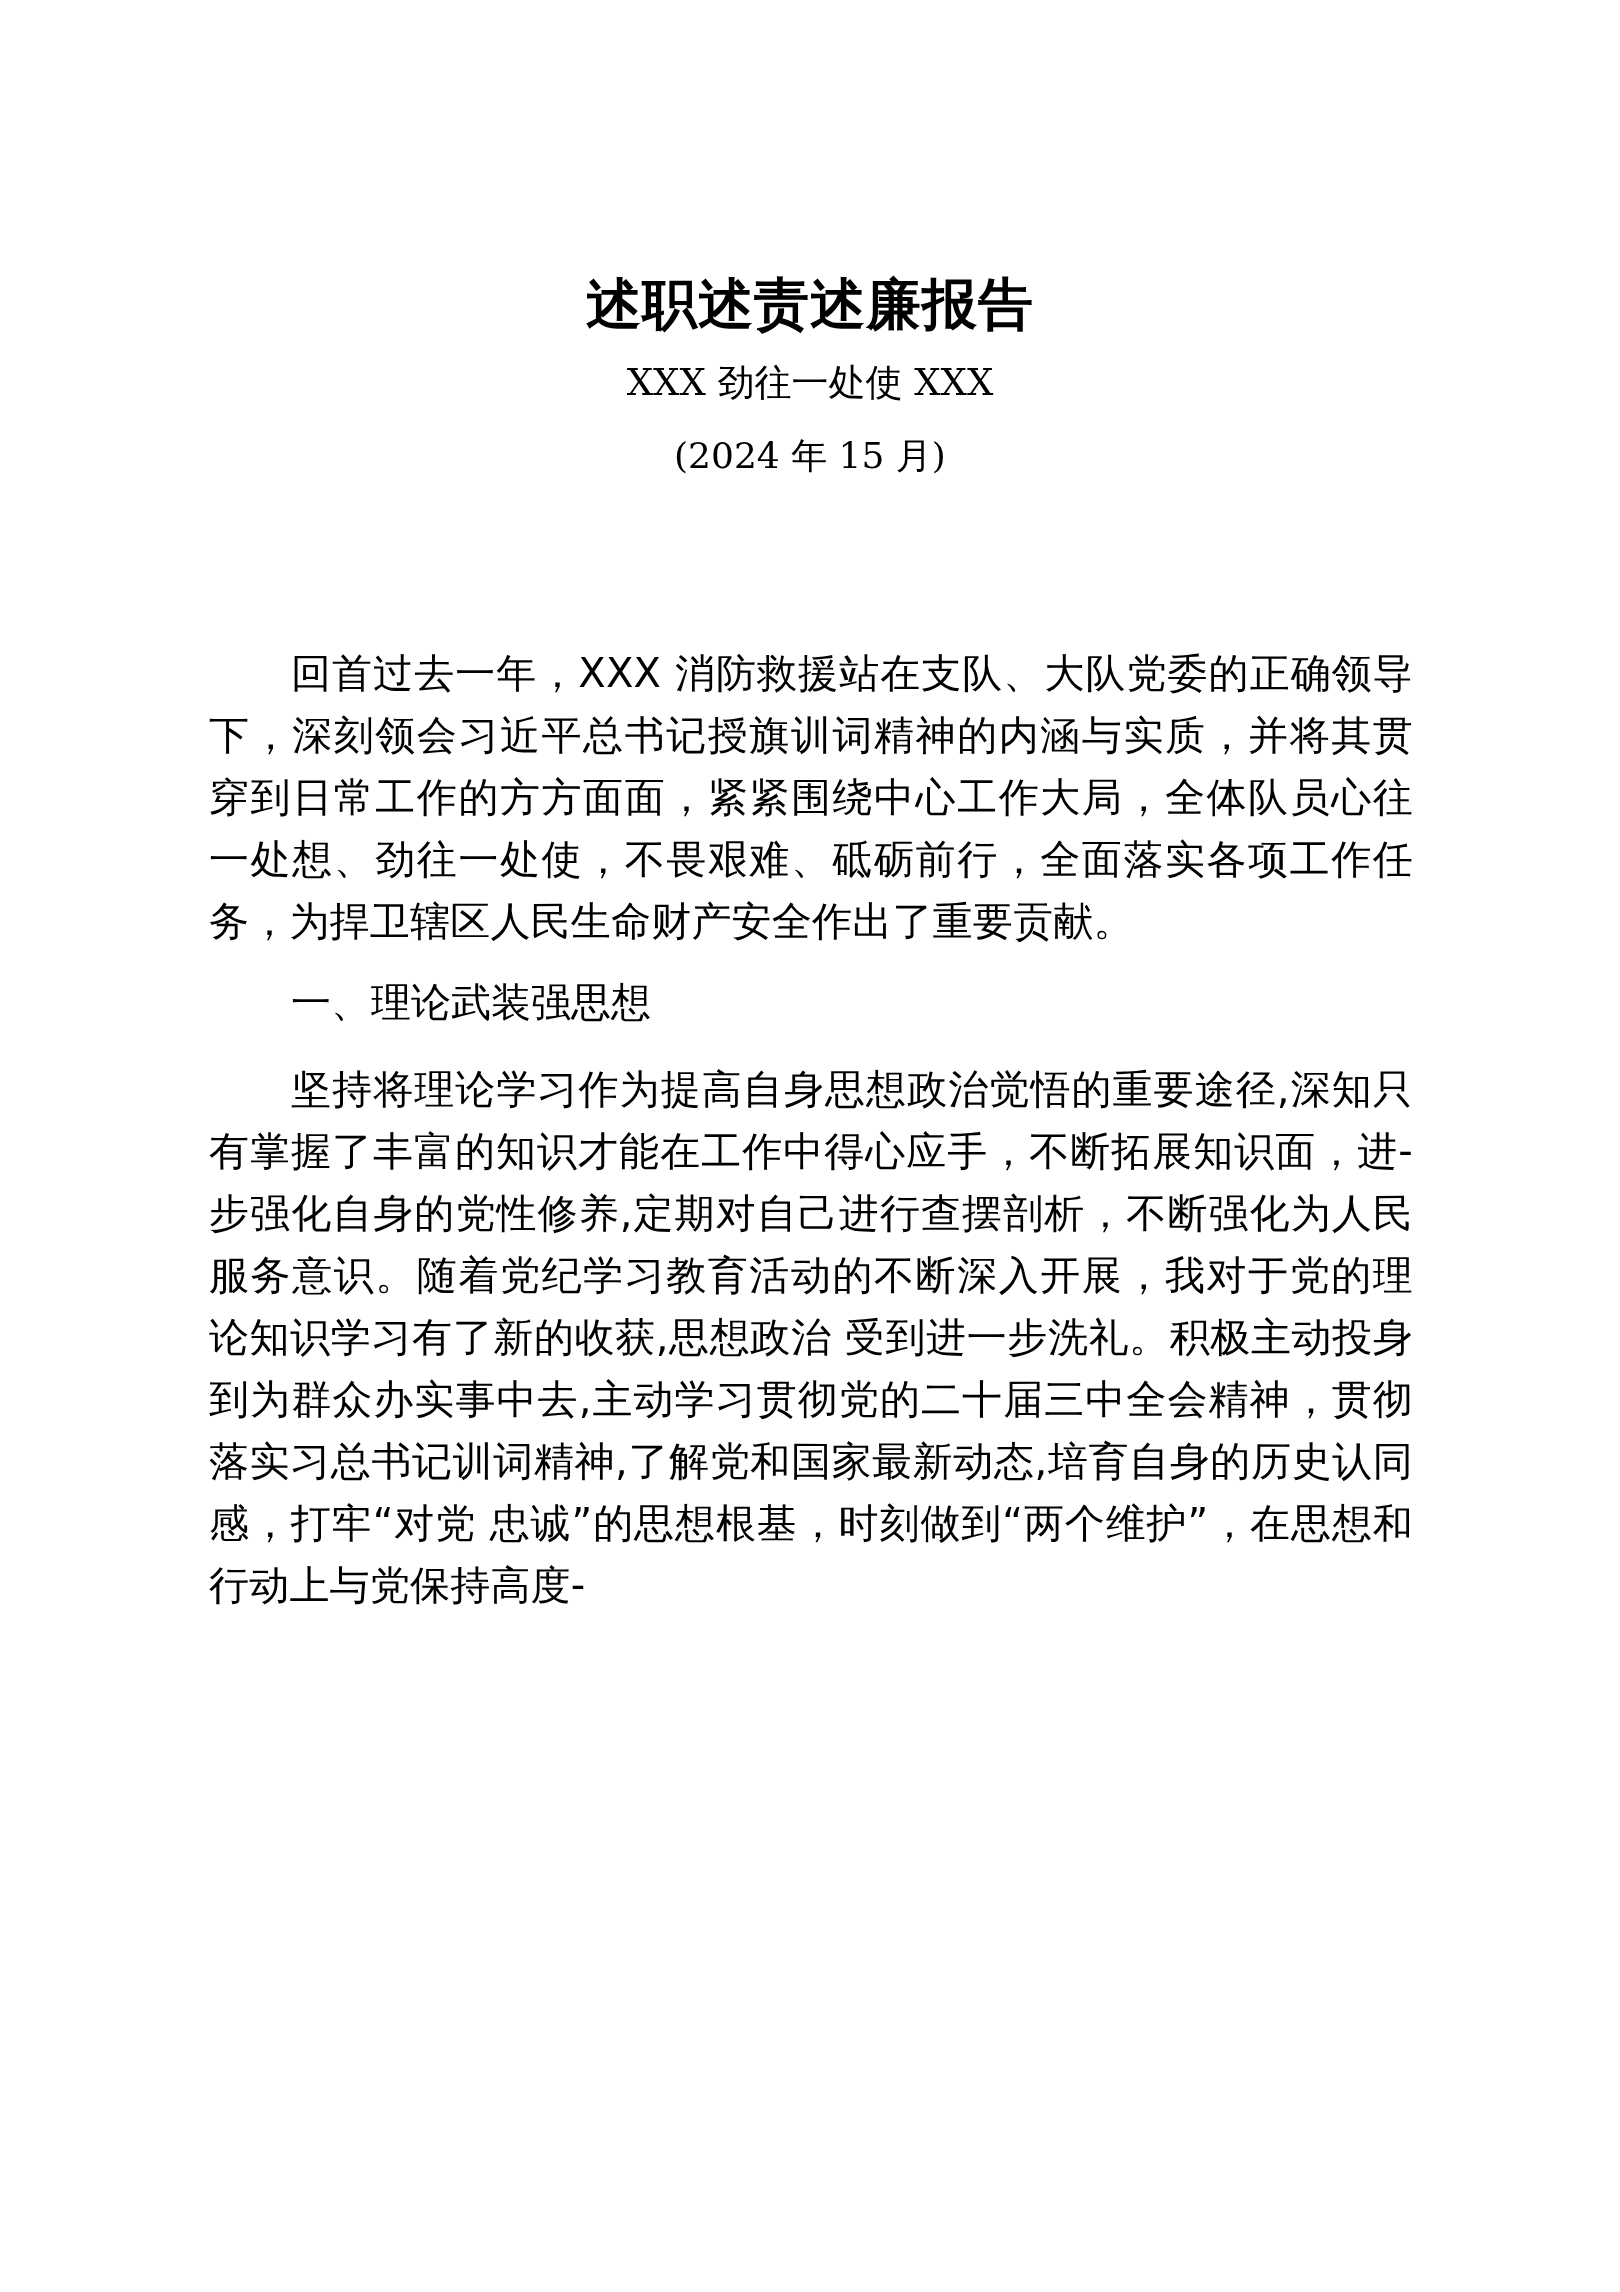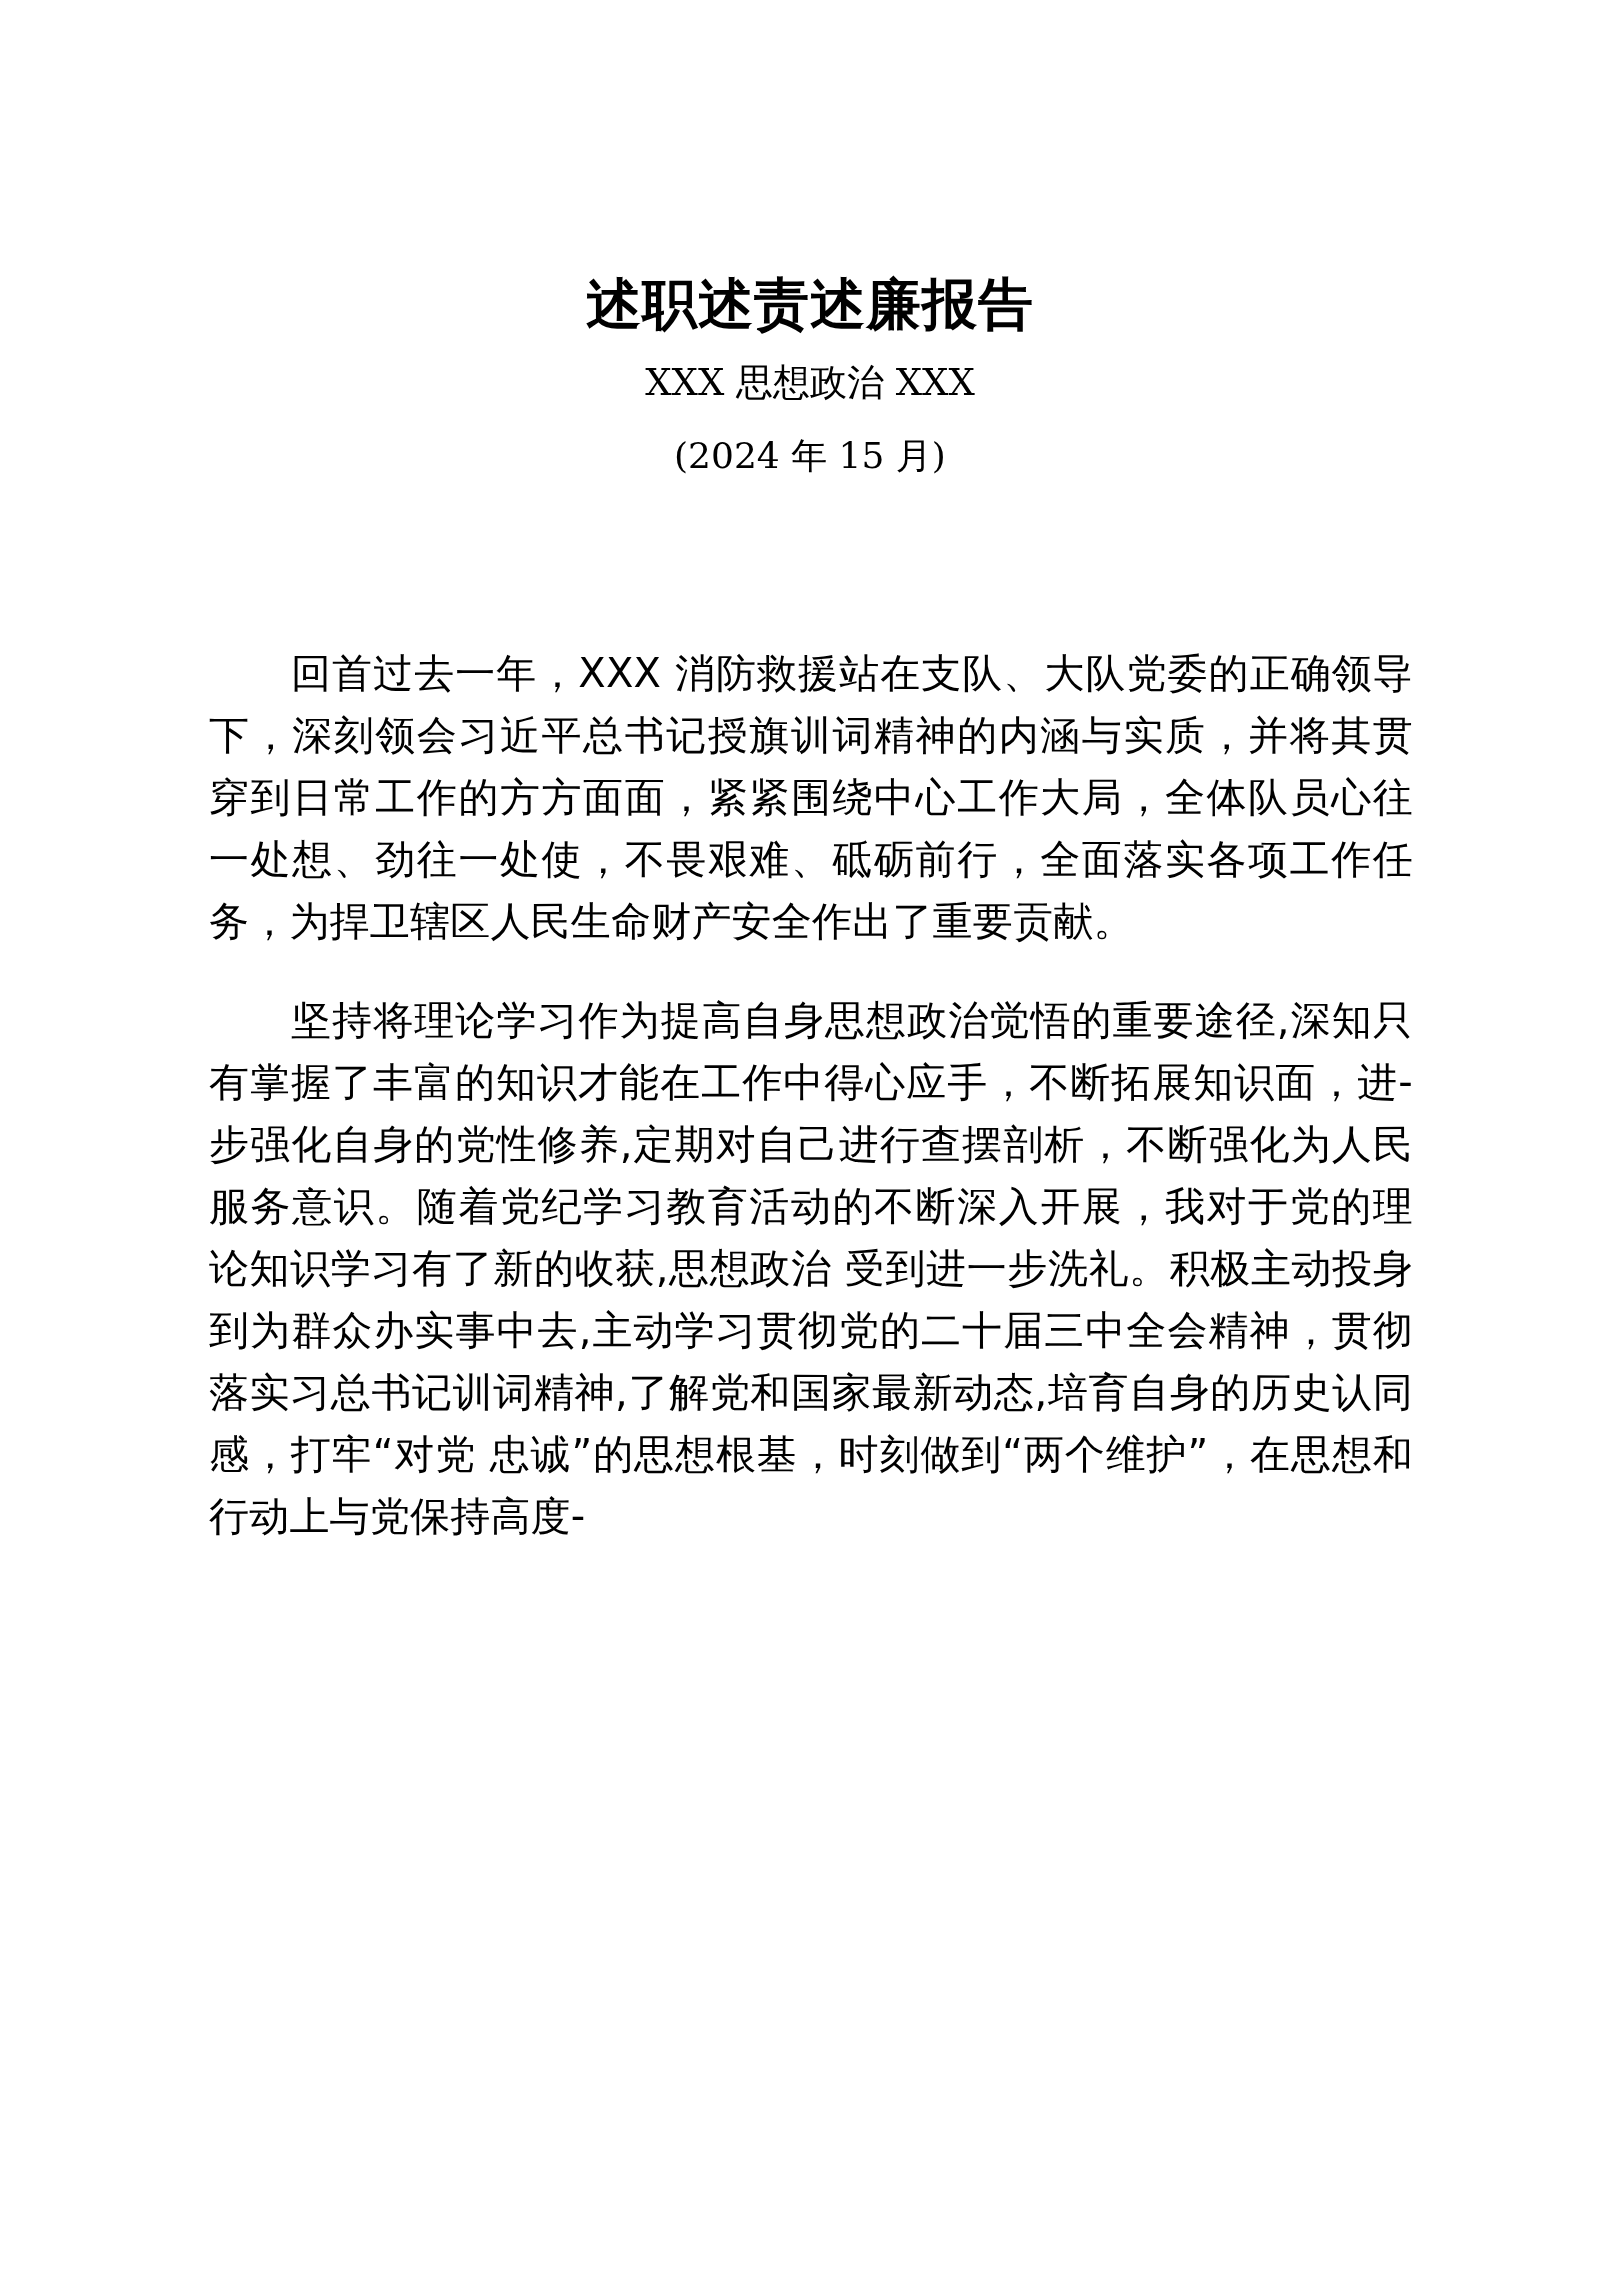--- a/index.html
+++ b/index.html
@@ -98,31 +98,32 @@
   .spacer-md { height: 21.6px; }
 </style>
 </head>
 <body>
 
 <div class="page">
 
   <div class="doc-header">
     <h1 class="doc-title">述职述责述廉报告</h1>
 
-    <p class="doc-subtitle">XXX 思想政治  XXX</p>
+    <p class="doc-subtitle">XXX 劲往一处使  XXX</p>
 
     <p class="doc-date">(2024 年 15 月)</p>
   </div>
 
   <div class="doc-body">
 
     <p class="para indent">回首过去一年，XXX 消防救援站在支队、大队党委的正确领导下，深刻领会习近平总书记授旗训词精神的内涵与实质，并将其贯穿到日常工作的方方面面，紧紧围绕中心工作大局，全体队员心往一处想、劲往一处使，不畏艰难、砥砺前行，全面落实各项工作任务，为捍卫辖区人民生命财产安全作出了重要贡献。</p>
 
     <div class="spacer-sm"></div>
 
+    <p class="section-heading">一、理论武装强思想</p>
 
     <div class="spacer-md"></div>
 
     <p class="para indent">坚持将理论学习作为提高自身思想政治觉悟的重要途径,深知只有掌握了丰富的知识才能在工作中得心应手，不断拓展知识面，进-步强化自身的党性修养,定期对自己进行查摆剖析，不断强化为人民服务意识。随着党纪学习教育活动的不断深入开展，我对于党的理论知识学习有了新的收获,思想政治 受到进一步洗礼。积极主动投身到为群众办实事中去,主动学习贯彻党的二十届三中全会精神，贯彻落实习总书记训词精神,了解党和国家最新动态,培育自身的历史认同感，打牢“对党 忠诚”的思想根基，时刻做到“两个维护”，在思想和行动上与党保持高度-</p>
 
   </div>
 
 </div>
 
 

